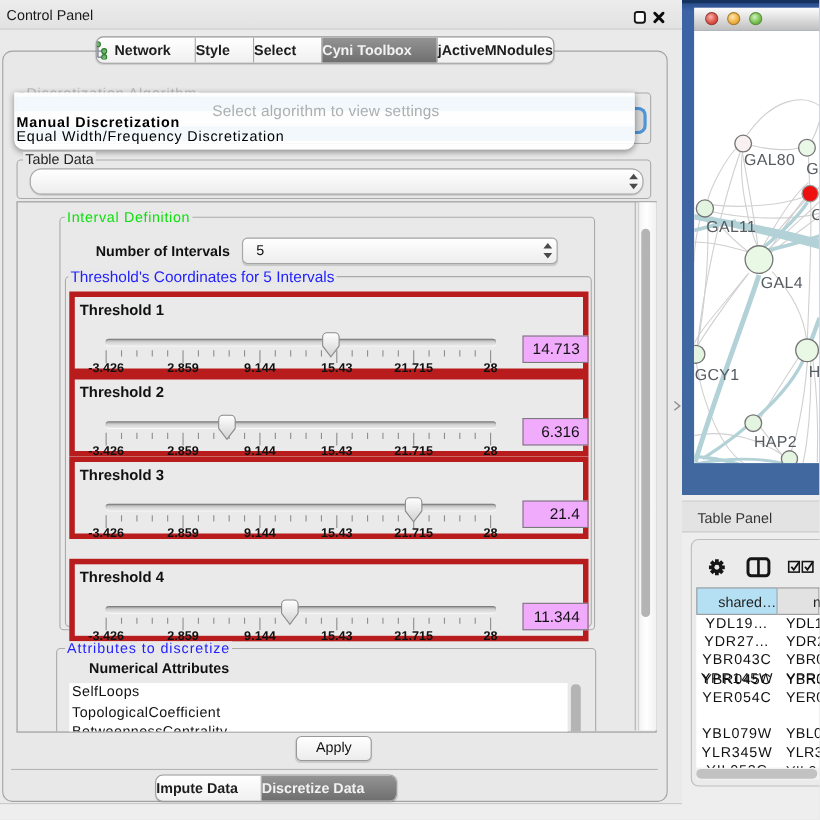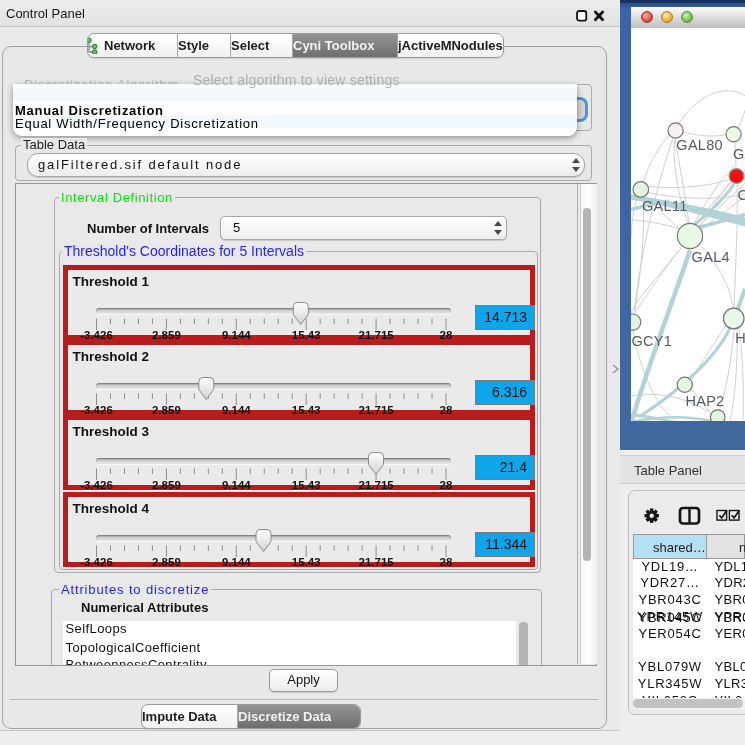--- a/index.html
+++ b/index.html
@@ -20,21 +20,21 @@
 .grp{position:absolute;border:1px solid #aaaaaa;border-radius:4px;}
 .grptitle{position:absolute;font-size:13px;background:#e8e8e8;padding:0 2px;line-height:13px;}
 
 .combo{position:absolute;border:1px solid #a6a6a6;border-radius:11px;background:linear-gradient(#ffffff,#ededed);box-shadow:0 1px 1px rgba(0,0,0,0.15);font-size:13px;color:#111;}
 .spin{position:absolute;width:0;height:0;border-left:4px solid transparent;border-right:4px solid transparent;}
 .spin.up{border-bottom:5px solid #4a4a4a;}
 .spin.dn{border-top:5px solid #4a4a4a;}
 
 .thp{position:absolute;left:47px;width:472px;height:75px;border:5px solid #b91c1c;background:#eaeaea;box-sizing:border-box;}
 .thlabel{position:absolute;left:4.5px;top:4px;font-size:13.5px;font-weight:bold;color:#111;}
-.valbox{position:absolute;left:407px;top:35px;width:60px;height:25px;border:1px solid #7a7a7a;background:#0ea5e9;font-size:14px;color:#111;text-align:right;line-height:23px;padding-right:7px;box-sizing:border-box;}
+.valbox{position:absolute;left:407px;top:35px;width:60px;height:25px;border:1px solid #7a7a7a;background:#f0abfc;font-size:14px;color:#111;text-align:right;line-height:23px;padding-right:7px;box-sizing:border-box;}
 .track{position:absolute;left:28px;top:38px;width:355px;height:6px;border-radius:3px;background:linear-gradient(#9f9f9f,#d2d2d2 50%,#e9e9e9);box-shadow:inset 0 1px 1px rgba(0,0,0,0.25),0 1px 0 rgba(255,255,255,0.7);}
 .tickssvg{position:absolute;left:0;top:0;}
 
 .vthumb{position:absolute;background:#b4b4b4;border-radius:4px;}
 
 #applybtn{position:absolute;left:269px;top:669px;width:67px;height:21px;border:1px solid #999;border-radius:5px;background:linear-gradient(#ffffff,#ececec);font-size:13px;color:#111;text-align:center;line-height:20px;box-shadow:0 1px 1px rgba(0,0,0,0.12);}
 
 #netwin{left:620px;top:0;width:125px;height:450px;background:linear-gradient(#16335f,#16335f 2.5px,#2d5190 3.5px,#3c63a4 10px,#41699f);}
 #nettitle{left:631px;top:7px;width:114px;height:21px;background:linear-gradient(#fdfdfd,#bdbdbd);border-bottom:1px solid #8d8d8d;}
 .light{position:absolute;top:11px;width:12px;height:12px;border-radius:50%;box-sizing:border-box;}
@@ -71,28 +71,27 @@
   <div class="tab" style="width:105px;">jActiveMNodules</div>
 </div>
 
 <div class="grp" style="left:15px;top:84px;width:575px;height:45px;"></div>
 <div class="grptitle" style="left:22px;top:78px;color:#b7babb;letter-spacing:0.8px;">Discretization Algorithm</div>
 <div class="abs" style="left:576.5px;top:97px;width:11.5px;height:25px;border:3px solid #4e94d6;border-left:none;border-radius:0 8px 8px 0;background:#d4d4d4;box-sizing:border-box;"></div>
 
 <div class="abs" style="left:13px;top:84px;width:564px;height:52px;background:rgba(255,255,255,0.93);border-radius:0 0 9px 9px;box-shadow:0 2px 6px rgba(0,0,0,0.40);"></div>
 <div class="abs" style="left:13px;top:87.5px;width:564px;height:13.5px;background:rgba(228,242,250,0.45);"></div>
 <div class="abs" style="left:13px;top:114.5px;width:564px;height:13.5px;background:rgba(228,242,250,0.45);"></div>
-<div class="txt" style="left:193px;top:72px;font-size:14px;letter-spacing:0.2px;color:#abafb2;">Select algorithm to view settings</div>
+<div class="txt" style="left:193px;top:92px;font-size:14px;letter-spacing:0.2px;color:#abafb2;">Select algorithm to view settings</div>
 <div class="txt" style="left:15px;top:103px;font-size:13px;font-weight:bold;letter-spacing:0.72px;color:#000;">Manual Discretization</div>
 <div class="txt" style="left:15px;top:115.5px;font-size:13px;letter-spacing:0.75px;color:#000;">Equal Width/Frequency Discretization</div>
 
 <div class="grp" style="left:15px;top:145px;width:575px;height:34px;"></div>
 <div class="grptitle" style="left:21px;top:138px;color:#222;">Table Data</div>
 <div class="combo" style="left:27px;top:153px;width:556px;height:22px;">
- <span style="position:absolute;left:10px;top:3px;letter-spacing:1.85px;">galFiltered.sif default node</span>
  <span class="spin up" style="left:544px;top:4px;"></span>
  <span class="spin dn" style="left:544px;top:13px;"></span>
 </div>
 
 <div class="abs" id="scrollpane" style="left:15px;top:183px;width:582px;height:483px;border:1px solid #969696;background:#e9e9e9;box-sizing:border-box;overflow:hidden;">
 <div class="grp" style="left:38px;top:13px;width:485px;height:374px;"></div>
     <div class="grptitle" style="left:43px;top:7px;color:#0de00d;letter-spacing:0.6px;">Interval Definition</div>
     <div class="txt" style="left:71px;top:37px;font-size:13px;font-weight:bold;color:#111;">Number of Intervals</div>
     <div class="combo" style="left:204px;top:32px;width:285px;height:22px;border-radius:5px;">
       <span style="position:absolute;left:12px;top:3px;">5</span>
@@ -244,21 +243,21 @@
         </g>
         <path d="M 300.5,36.5 a4,4 0 0 1 4,-4 l7,0 a4,4 0 0 1 4,4 l0,8 l-7.5,10 l-7.5,-10 z" fill="url(#tg2)" stroke="#8b8b8b"></path>
         <defs>
           <linearGradient id="tg2" x1="0" y1="0" x2="0" y2="1">
             <stop offset="0" stop-color="#ffffff"></stop>
             <stop offset="1" stop-color="#d2d2d2"></stop>
           </linearGradient>
         </defs>
       </svg>
     </div>
-    <div class="thp" style="top:308px;">
+    <div class="thp" style="top:324px;">
       <div class="thlabel">Threshold 4</div>
       <div class="valbox">11.344</div>
       <div class="track"></div>
       <svg class="tickssvg" width="472" height="75" viewBox="0 0 472 75">
         <g stroke="#8d8d8d" stroke-width="1">
           <line x1="28.5" y1="48.5" x2="28.5" y2="60"></line>
           <line x1="42.480000000000004" y1="48.5" x2="42.480000000000004" y2="54"></line>
           <line x1="56.46" y1="48.5" x2="56.46" y2="54"></line>
           <line x1="70.44" y1="48.5" x2="70.44" y2="54"></line>
           <line x1="84.42" y1="48.5" x2="84.42" y2="54"></line>

